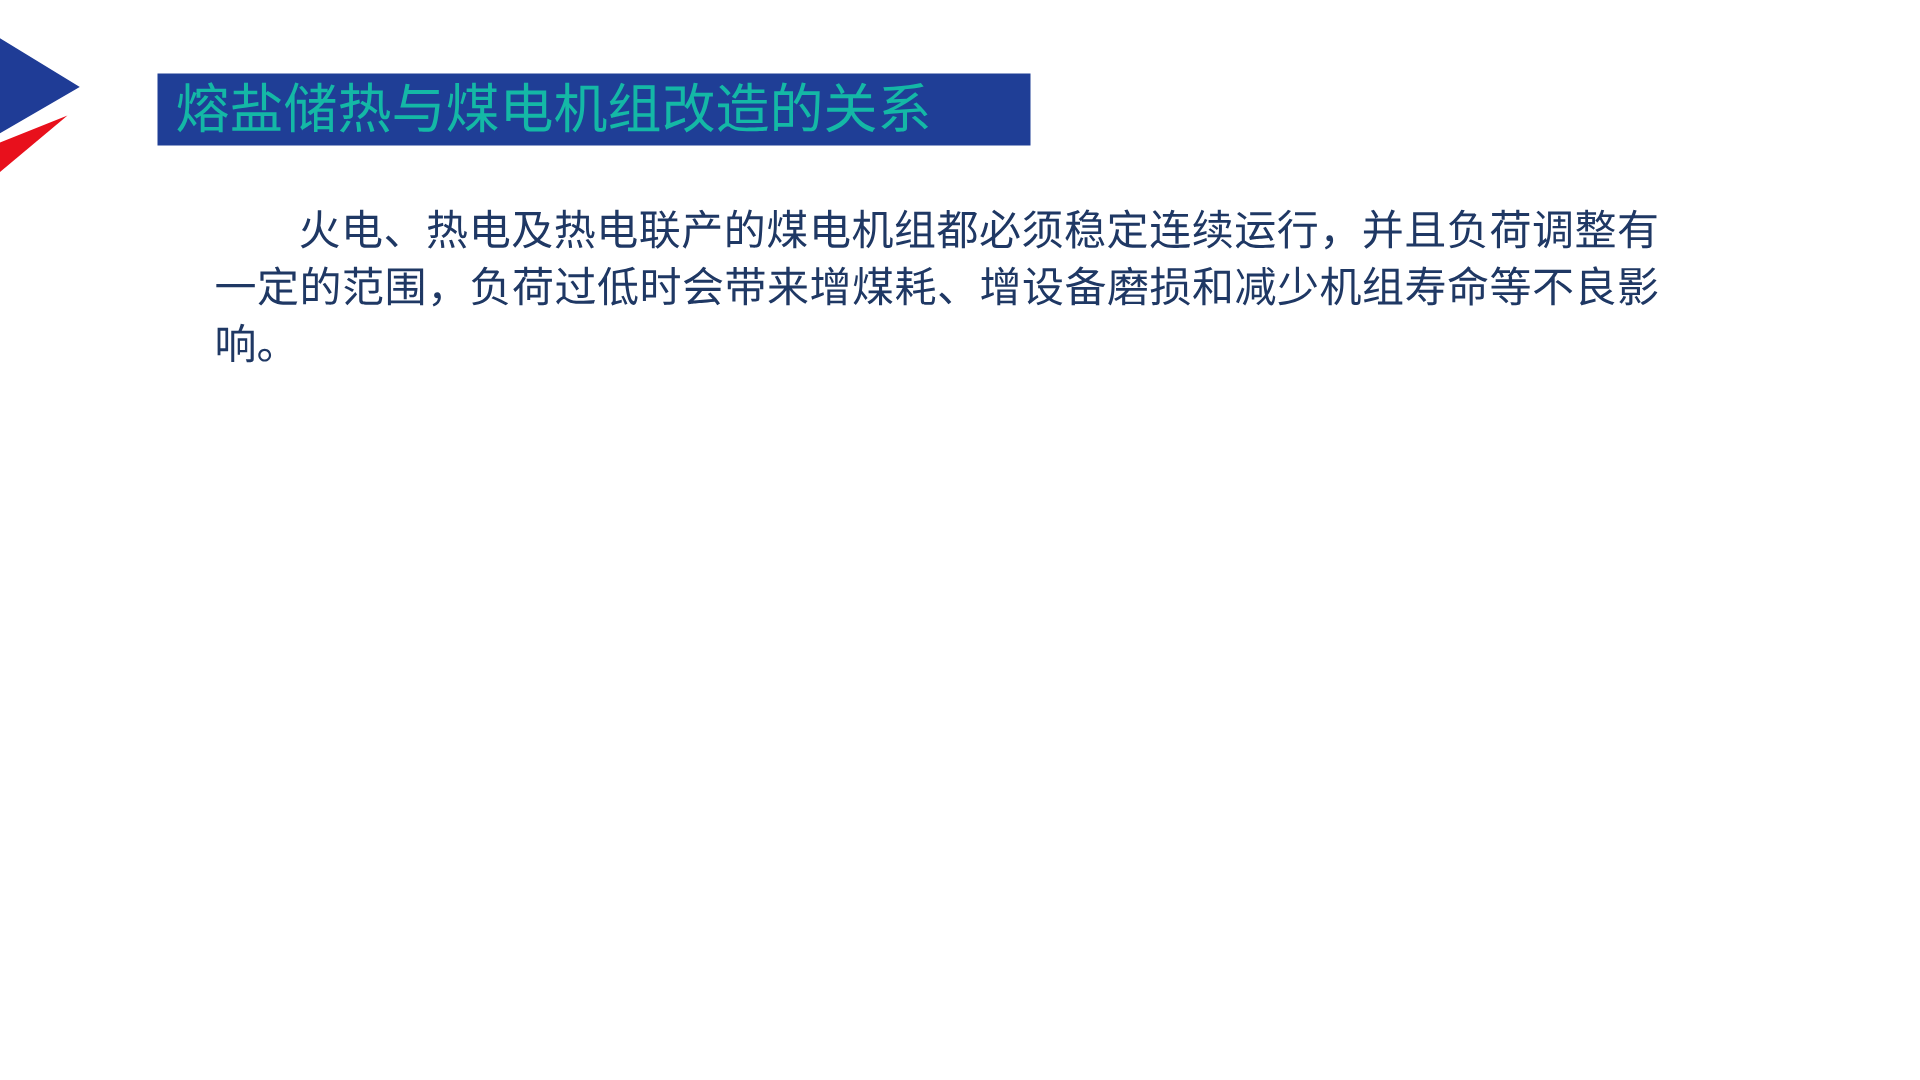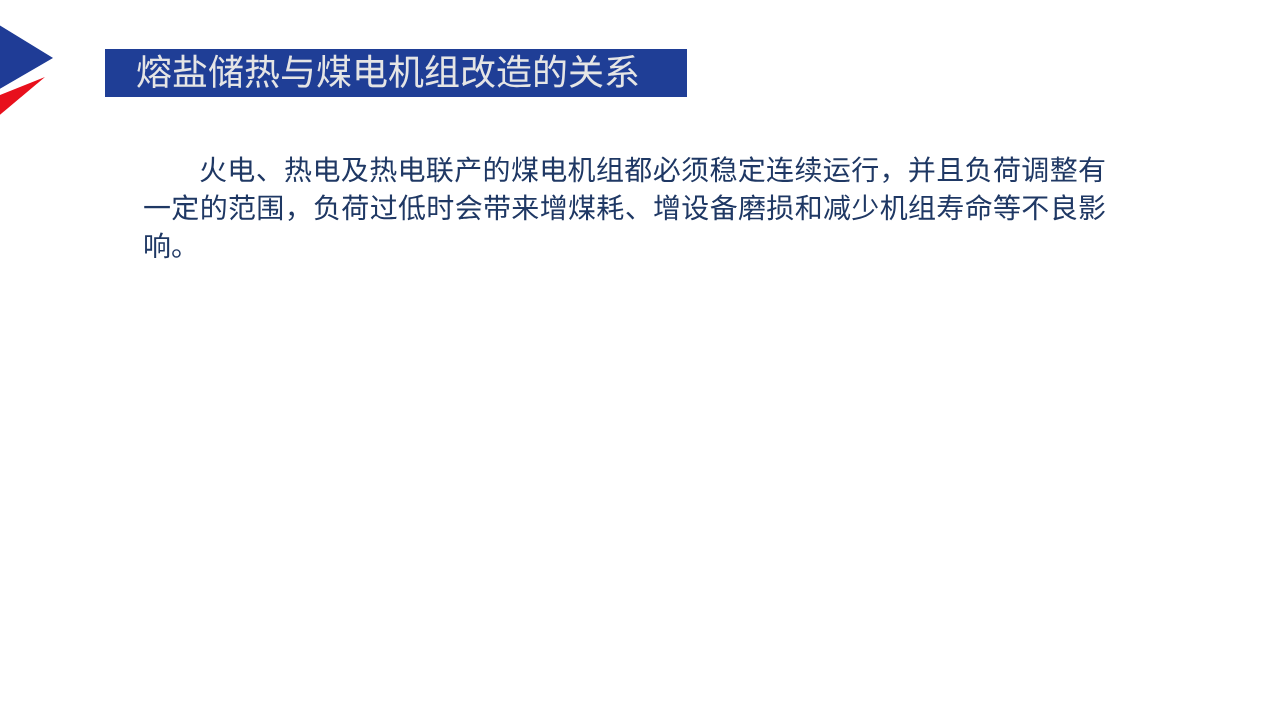--- a/index.html
+++ b/index.html
@@ -25,31 +25,31 @@
   .title-bar {
     position: absolute;
     left: 105px;
     top: 49px;
     width: 582px;
     height: 48px;
     background: #1F3E96;
   }
   .title-text {
     display: block;
-    padding-left: 31px;
+    padding-left: 12px;
     font-size: 36px;
     line-height: 48px;
-    color: #e5e5e5;
+    color: #14b8a6;
     white-space: nowrap;
     font-family: "Liberation Serif", "DejaVu Serif", serif;
   }
   .body-text {
     position: absolute;
     left: 143px;
-    top: 152px;
+    top: 136px;
     width: 963px;
     font-size: 28px;
     line-height: 38px;
     color: #1F3864;
     text-align: justify;
     font-family: "Liberation Serif", "DejaVu Serif", serif;
   }
   .body-text p {
     margin: 0;
     text-indent: 2em;

